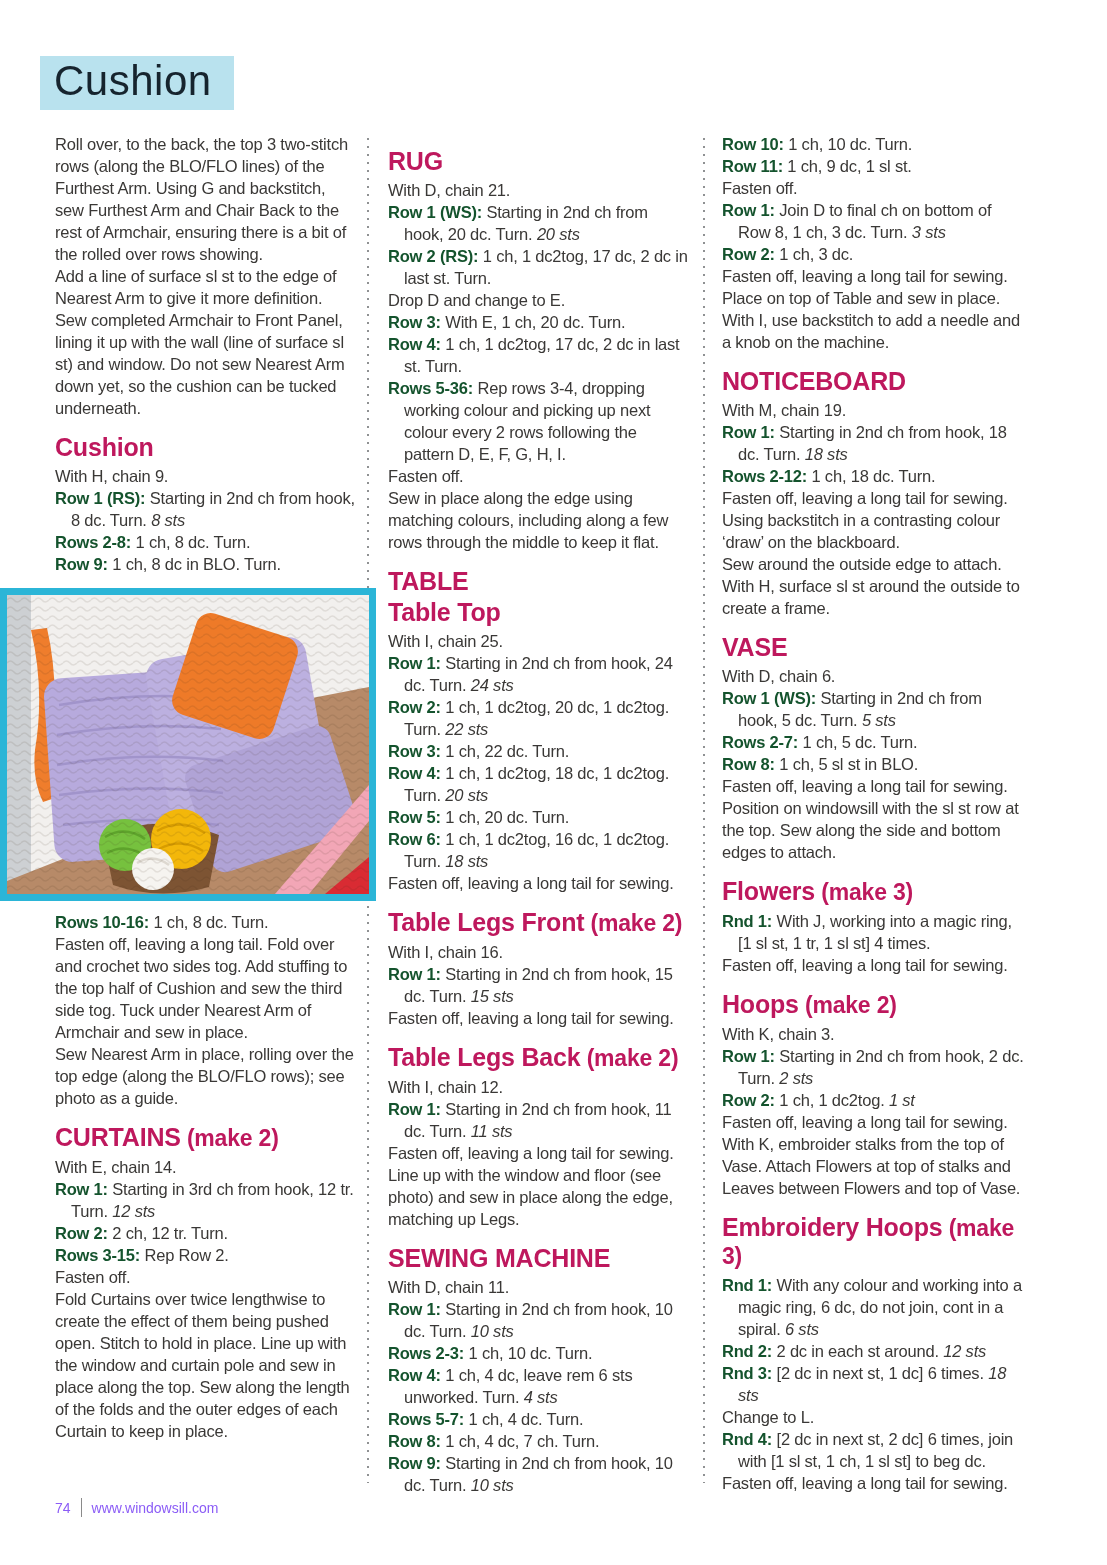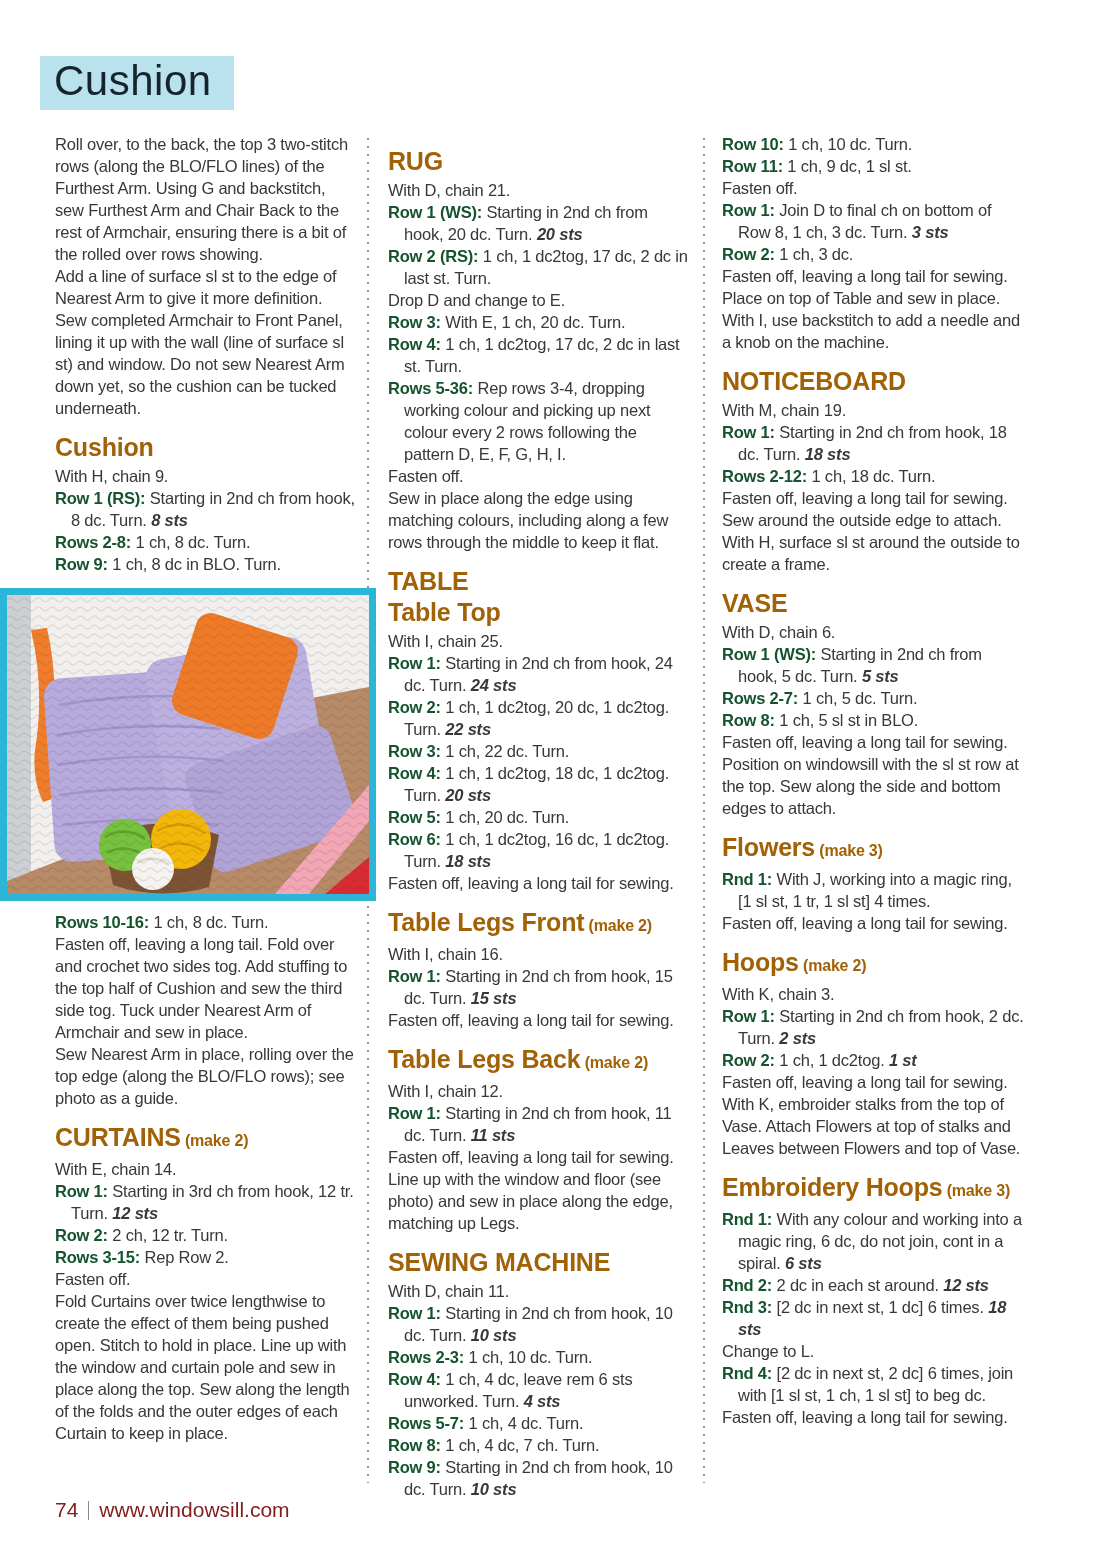--- a/index.html
+++ b/index.html
@@ -37,47 +37,47 @@
     letter-spacing:-0.2px;
     z-index:2;
   }
   #col-0 { left:55px; }
   #col-1 { left:388px; }
   #col-2 { left:722px; }
 
   .para, .line { margin:0; }
   .line { padding-left:16px; text-indent:-16px; }
   .line b { font-weight:bold; color:#14532d; }
-  .line i { font-style:italic;font-weight:bold; }
+  .line i { font-style:italic; }
 
   .heading {
-    color:#a16207;
+    color:#be185d;
     font-weight:bold;
     font-size:25px; line-height:27px;
     margin:15px 0 4px 0;
     letter-spacing:-0.2px;
   }
   .heading.tight { margin-top:0; }
-  .heading .make { font-size:16px; }
+  .heading .make { font-size:23px; }
 
   .photo {
     position:relative;
     margin:13px 0 10px -55px;
     width:376px; height:313px;
     border:7px solid #2bb5d7;
     box-sizing:border-box;
     background:#f2f0ee;
     z-index:3;
     overflow:hidden;
   }
   .photo svg { display:block; width:100%; height:100%; }
 
   .footer {
     position:absolute; left:55px; top:1498px;
-    font-size:21px; color:#7f1d1d;
+    font-size:14px; color:#8b5cf6;
     display:flex; align-items:center;
   }
   .footer .bar {
     display:inline-block; width:1px; height:19px;
     background:#8a8a8a; margin:0 10px;
   }
 </style>
 </head>
 <body>
 
@@ -199,20 +199,21 @@
       <p class="line"><b>Row 1:</b> Join D to final ch on bottom of Row 8, 1 ch, 3 dc. Turn. <i>3 sts</i></p>
       <p class="line"><b>Row 2:</b> 1 ch, 3 dc.</p>
       <p class="para">Fasten off, leaving a long tail for sewing.</p>
       <p class="para">Place on top of Table and sew in place.</p>
       <p class="para">With I, use backstitch to add a needle and a knob on the machine.</p>
       <div class="heading"><span>NOTICEBOARD</span></div>
       <p class="para">With M, chain 19.</p>
       <p class="line"><b>Row 1:</b> Starting in 2nd ch from hook, 18 dc. Turn. <i>18 sts</i></p>
       <p class="line"><b>Rows 2-12:</b> 1 ch, 18 dc. Turn.</p>
       <p class="para">Fasten off, leaving a long tail for sewing.</p>
+      <p class="para">Using backstitch in a contrasting colour ‘draw’ on the blackboard.</p>
       <p class="para">Sew around the outside edge to attach.</p>
       <p class="para">With H, surface sl st around the outside to create a frame.</p>
       <div class="heading"><span>VASE</span></div>
       <p class="para">With D, chain 6.</p>
       <p class="line"><b>Row 1 (WS):</b> Starting in 2nd ch from hook, 5 dc. Turn. <i>5 sts</i></p>
       <p class="line"><b>Rows 2-7:</b> 1 ch, 5 dc. Turn.</p>
       <p class="line"><b>Row 8:</b> 1 ch, 5 sl st in BLO.</p>
       <p class="para">Fasten off, leaving a long tail for sewing.</p>
       <p class="para">Position on windowsill with the sl st row at the top. Sew along the side and bottom edges to attach.</p>
       <div class="heading"><span>Flowers</span><span class="make"> (make 3)</span></div>

